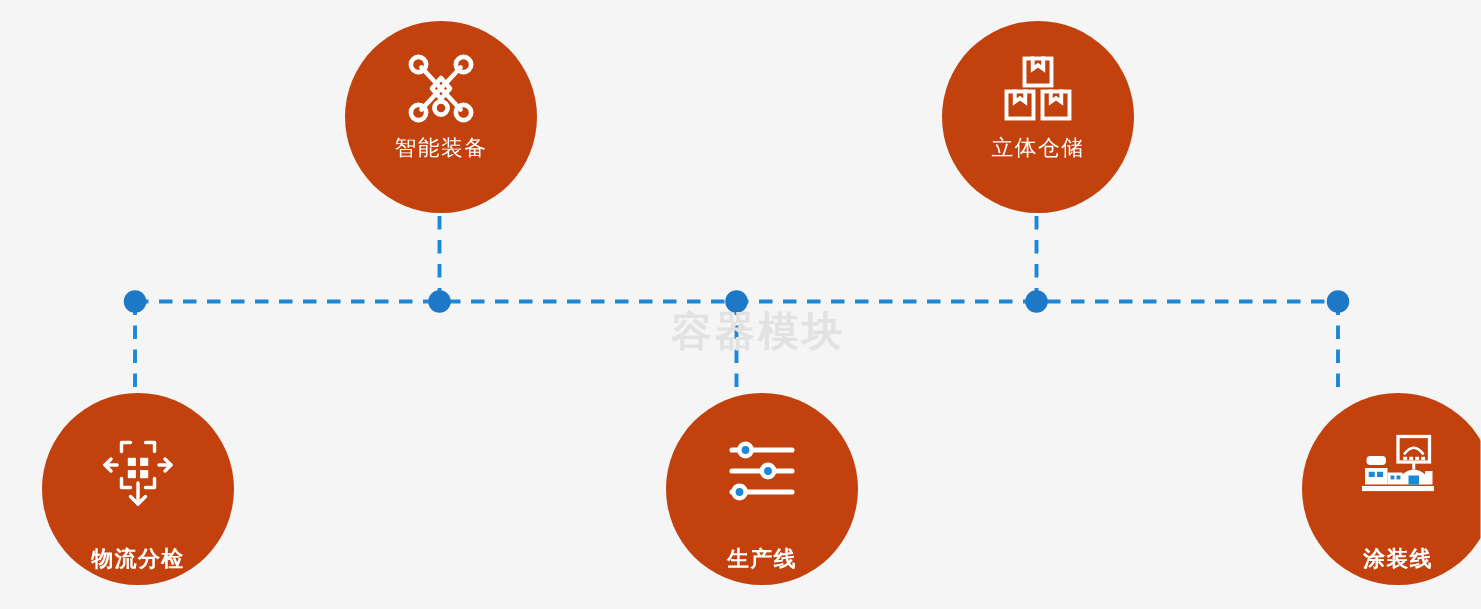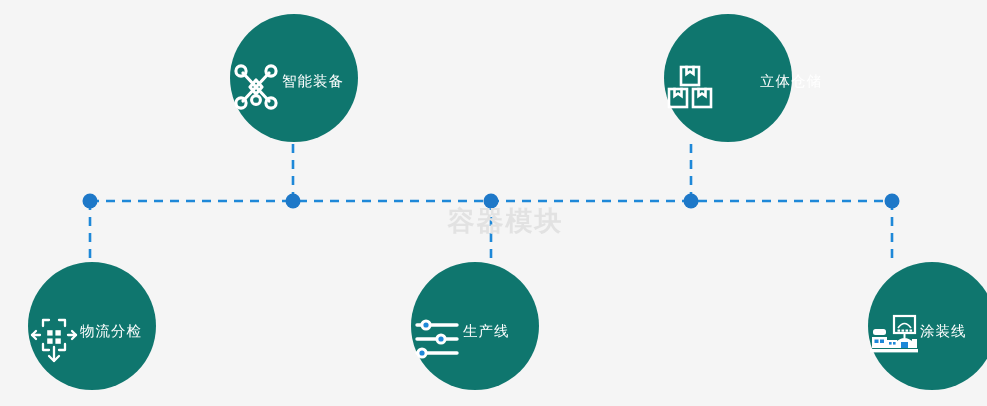--- a/index.html
+++ b/index.html
@@ -44,23 +44,23 @@
     white-space: nowrap;
     padding-left: 12px;
   }
 
   
   .node {
     position: absolute;
     width: 128px;
     height: 128px;
     border-radius: 50%;
-    background: #0f766e;
+    background: #c2410c;
     display: flex;
-    flex-direction: row;
+    flex-direction: column;
     align-items: center;
     justify-content: flex-start;
     box-sizing: border-box;
   }
   .node .node-icon {
     margin-top: 22px;
     width: 52px;
     height: 52px;
     display: block;
     flex: none;
@@ -68,21 +68,21 @@
   .node .node-label {
     margin-top: 6px;
     font-size: 14.5px;
     color: #ffffff;
     letter-spacing: 1px;
     line-height: 1;
     white-space: nowrap;
   }
   .node.top .node-icon { margin-top: 20px; }
   .node.bottom .node-icon { margin-top: 26px; }
-  .node.bottom .node-label { margin-top: 10px; }
+  .node.bottom .node-label { margin-top: 26px; font-weight: bold; }
 </style>
 </head>
 <body>
 
 <div id="stage">
 
   <svg id="connectors" viewBox="0 0 987 406" width="987" height="406">
 
     <line x1="90" y1="201" x2="892" y2="201" stroke="#1e88d8" stroke-width="2.6" stroke-dasharray="9 7"></line>
 
@@ -109,21 +109,21 @@
       <circle cx="11" cy="9" r="5.1" fill="none"></circle>
       <circle cx="41" cy="9" r="5.1" fill="none"></circle>
       <circle cx="11" cy="41" r="5.1" fill="none"></circle>
       <circle cx="41" cy="41" r="5.1" fill="none"></circle>
       <path d="M26 18 L32 25 L26 32 L20 25 Z" fill="none"></path>
       <circle cx="26" cy="38" r="4.4" fill="none"></circle>
     </svg>
     <div class="node-label">智能装备</div>
   </div>
 
-  <div class="node top" style="left:664px; top:14px;gap:44px;">
+  <div class="node top" style="left:628px; top:14px;">
     <svg class="node-icon" viewBox="0 0 52 52" fill="none" stroke="#ffffff" stroke-width="2.6" stroke-linecap="square" stroke-linejoin="miter">
       <rect x="17" y="5" width="18" height="18"></rect>
       <path d="M22.5 5 L22.5 12 L26 9.5 L29.5 12 L29.5 5"></path>
       <rect x="5" y="27" width="18" height="18"></rect>
       <path d="M10.5 27 L10.5 34 L14 31.5 L17.5 34 L17.5 27"></path>
       <rect x="29" y="27" width="18" height="18"></rect>
       <path d="M34.5 27 L34.5 34 L38 31.5 L41.5 34 L41.5 27"></path>
     </svg>
     <div class="node-label">立体仓储</div>
   </div>
@@ -146,21 +146,21 @@
 
       <line x1="40" y1="22" x2="48" y2="22"></line>
       <path d="M44 18 L48 22 L44 26"></path>
 
       <line x1="26" y1="34" x2="26" y2="48"></line>
       <path d="M21 43 L26 48 L31 43"></path>
     </svg>
     <div class="node-label">物流分检</div>
   </div>
 
-  <div class="node bottom" style="left:411px; top:262px;">
+  <div class="node bottom" style="left:444px; top:262px;">
     <svg class="node-icon" viewBox="0 0 52 52" fill="none" stroke="#ffffff" stroke-width="3.4" stroke-linecap="round" stroke-linejoin="round">
       <line x1="6" y1="12" x2="46" y2="12"></line>
       <circle cx="15" cy="12" r="4.1" fill="#1e88d8" stroke-width="3"></circle>
       <line x1="6" y1="26" x2="46" y2="26"></line>
       <circle cx="30" cy="26" r="4.1" fill="#1e88d8" stroke-width="3"></circle>
       <line x1="6" y1="40" x2="46" y2="40"></line>
       <circle cx="11" cy="40" r="4.1" fill="#1e88d8" stroke-width="3"></circle>
     </svg>
     <div class="node-label">生产线</div>
   </div>

